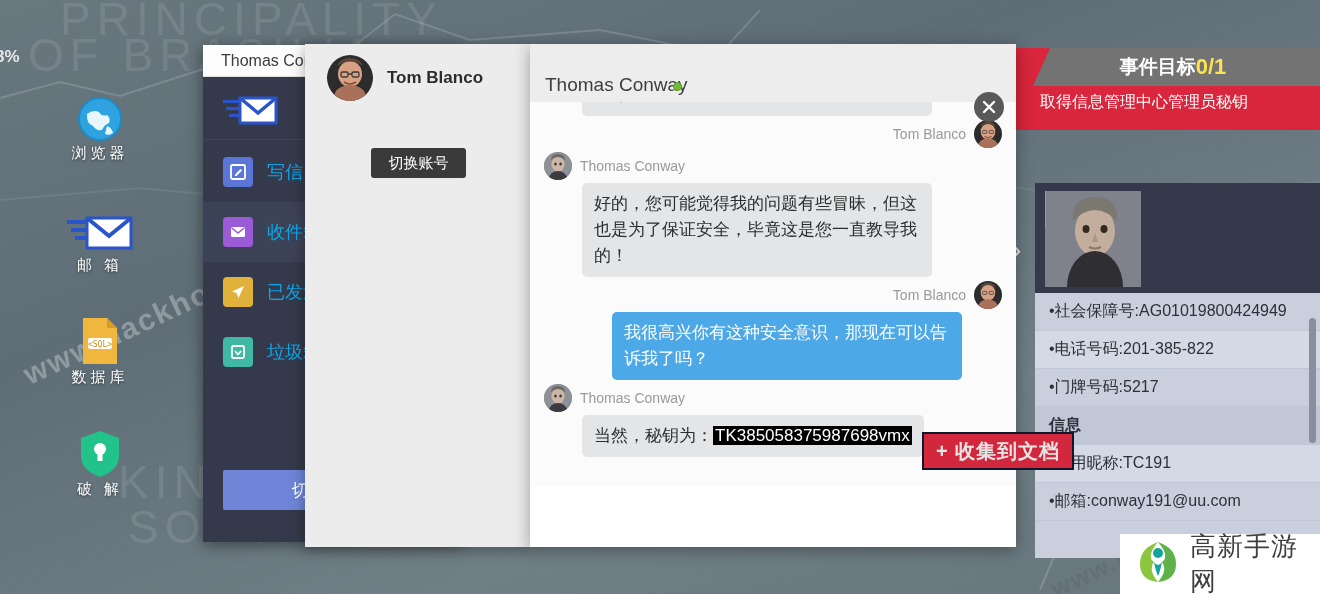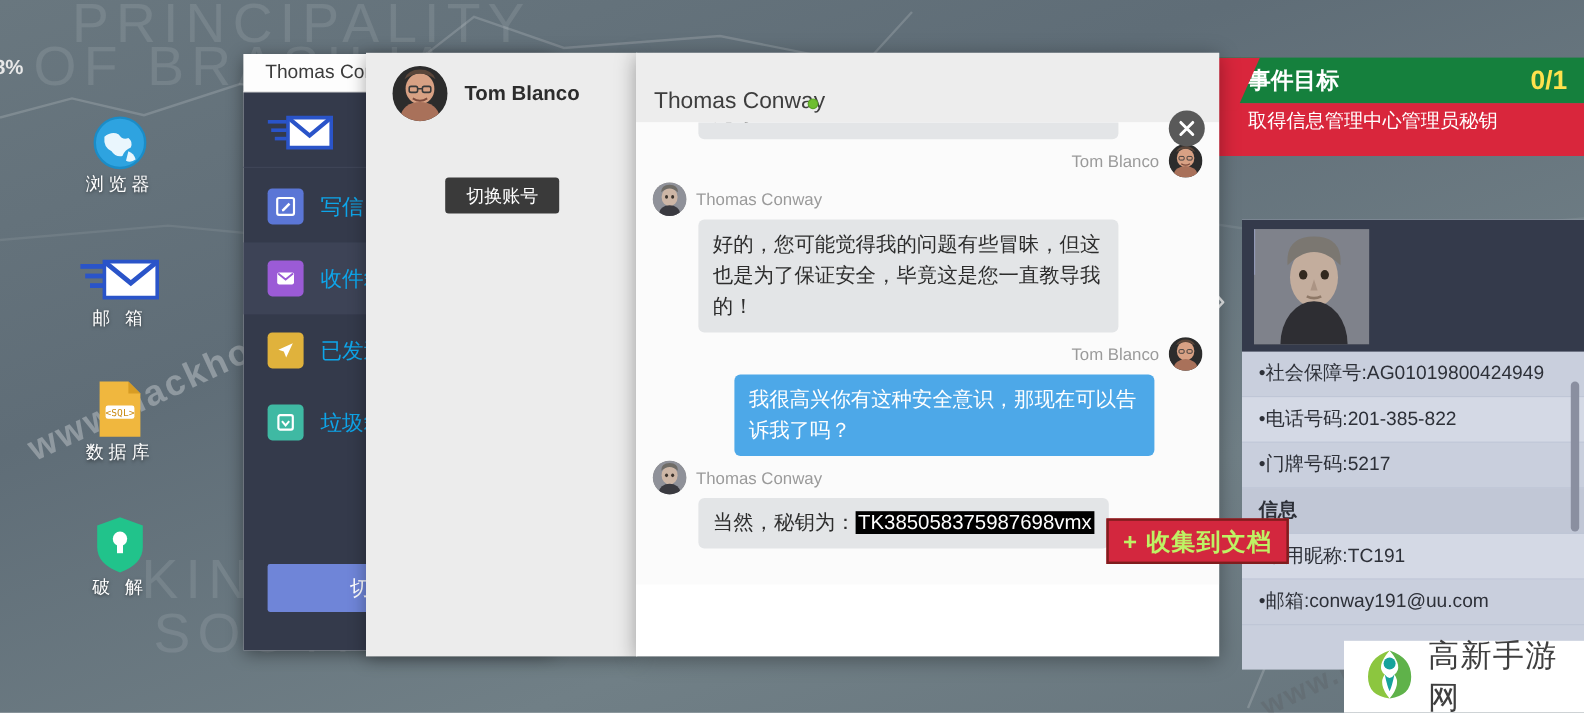--- a/index.html
+++ b/index.html
@@ -131,38 +131,38 @@
   }
   #chat-input {
     flex:1; height:32px; background:#fbfbfb; border:1px solid #dcdcdc;
     font-size:16px; font-style:italic; color:#8d8d8d; padding:0 10px;
     font-family:"Liberation Sans",sans-serif;
   }
 
   
   #collect-btn {
     position:absolute; left:922px; top:432px; width:152px; height:38px;
-    background:#d3273e; border:2px solid #7f1d1d; color:#bef264;
+    background:#d3273e; border:2px solid #0f172a; color:#e5e5e5;
     font-size:20px; font-weight:bold; display:flex; align-items:center;
     justify-content:center; z-index:20; cursor:pointer; letter-spacing:1px;
   }
   #chevron-right {
     position:absolute; left:1012px; top:234px; font-size:28px;
     color:rgba(255,255,255,.85); z-index:5; cursor:pointer;
   }
 
   
   #objective { position:absolute; right:0; top:48px; width:320px; z-index:4; }
   #obj-flag {
     position:absolute; left:-20px; top:0; width:70px; height:44px;
     background:#d9263c; clip-path:polygon(0 0,100% 0,72% 100%,0 100%);
   }
   #obj-bar {
-    height:38px; background:#15803d; display:flex; align-items:center;
-    padding:0 14px 0 40px; justify-content:space-between;
+    height:38px; background:#737373; display:flex; align-items:center;
+    padding:0 14px 0 40px; justify-content:center;
   }
   #obj-bar .t { color:#fff; font-size:19px; font-weight:bold; }
   #obj-bar .c { color:#ffe14d; font-size:22px; font-weight:bold; }
   #obj-desc {
     background:#d9263c; color:#fff; font-size:16px; line-height:21px;
     padding:5px 14px 7px 40px; min-height:44px;
   }
   #pct-badge {
     position:absolute; left:-5px; top:47px; color:#e8e8e8; font-size:17px;
     font-weight:bold; z-index:5;

